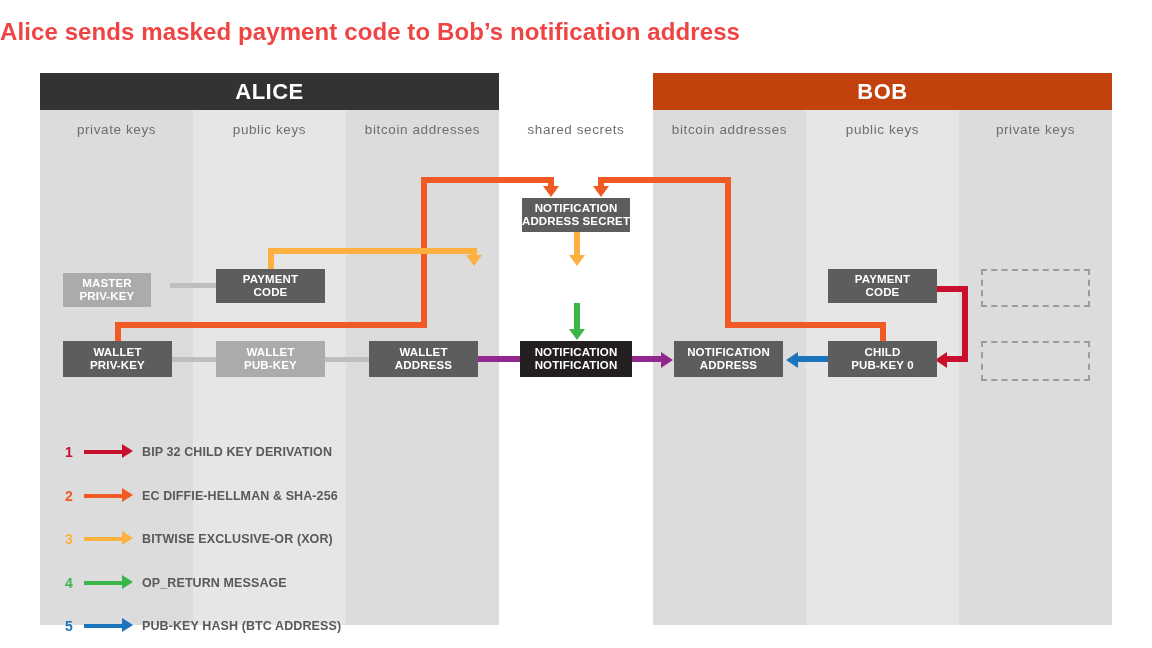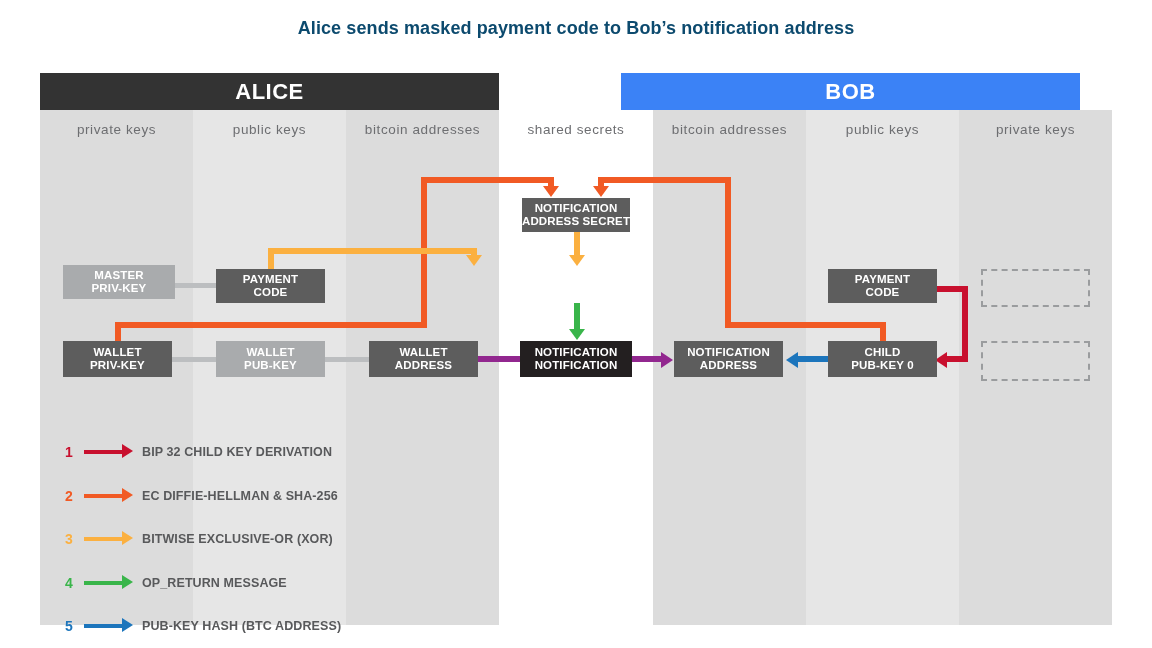--- a/index.html
+++ b/index.html
@@ -5,35 +5,35 @@
   html,body{margin:0;padding:0;}
   body{
     width:1152px;height:648px;background:#ffffff;
     font-family:"Liberation Sans",sans-serif;
     -webkit-font-smoothing:antialiased;
   }
   #stage{position:relative;width:1152px;height:648px;overflow:hidden;}
 
   
   #page-title{
-    position:absolute;left:0;top:18px;width:1152px;text-align:center;
-    font-size:18px;font-weight:bold;color:#0c4a6e;letter-spacing:.1px;
+    position:absolute;left:0;top:18px;width:1152px;text-align:left;
+    font-size:24px;font-weight:bold;color:#ef4444;letter-spacing:.1px;
   }
 
   
   .col-band{position:absolute;top:110px;height:515px;}
 
   
   .party-hdr{
     position:absolute;top:73px;height:37px;
     color:#ffffff;font-size:22px;font-weight:bold;
     display:flex;align-items:center;justify-content:center;letter-spacing:.5px;
   }
   #hdr-alice{left:40px;width:459px;background:#333333;}
-  #hdr-bob{left:621px;width:459px;background:#3b82f6;}
+  #hdr-bob{left:653px;width:459px;background:#c2410c;}
 
   
   .col-label{
     position:absolute;top:119px;height:20px;
     font-size:13.5px;color:#6d6e71;letter-spacing:.6px;
     display:flex;align-items:center;justify-content:center;
   }
 
   
   .node{
@@ -136,21 +136,21 @@
   <div class="arw right" style="left:661px;top:352px;border-left:12px solid #92278f;"></div>
 
   <div class="ln thick-h" style="left:796px;top:356px;width:32px;background:#1c75bc;"></div>
   <div class="arw left" style="left:786px;top:352px;border-right:12px solid #1c75bc;"></div>
 
   <div class="ln thick-h" style="left:935px;top:286px;width:33px;background:#c8102e;"></div>
   <div class="ln thick-v" style="left:962px;top:286px;height:73px;background:#c8102e;"></div>
   <div class="ln thick-h" style="left:945px;top:356px;width:23px;background:#c8102e;"></div>
   <div class="arw left" style="left:935px;top:352px;border-right:12px solid #c8102e;"></div>
 
-  <div class="node light" style="left:63px;top:265px;width:112px;height:34px;text-align:center;">
+  <div class="node light" style="left:63px;top:273px;width:88px;height:34px;text-align:center;">
     <span>MASTER</span>
     <span>PRIV-KEY</span>
   </div>
   <div class="node dark" style="left:216px;top:269px;width:109px;height:34px;">
     <span>PAYMENT</span>
     <span>CODE</span>
   </div>
   <div class="node dark" style="left:522px;top:198px;width:108px;height:34px;">
     <span>NOTIFICATION</span>
     <span>ADDRESS SECRET</span>

